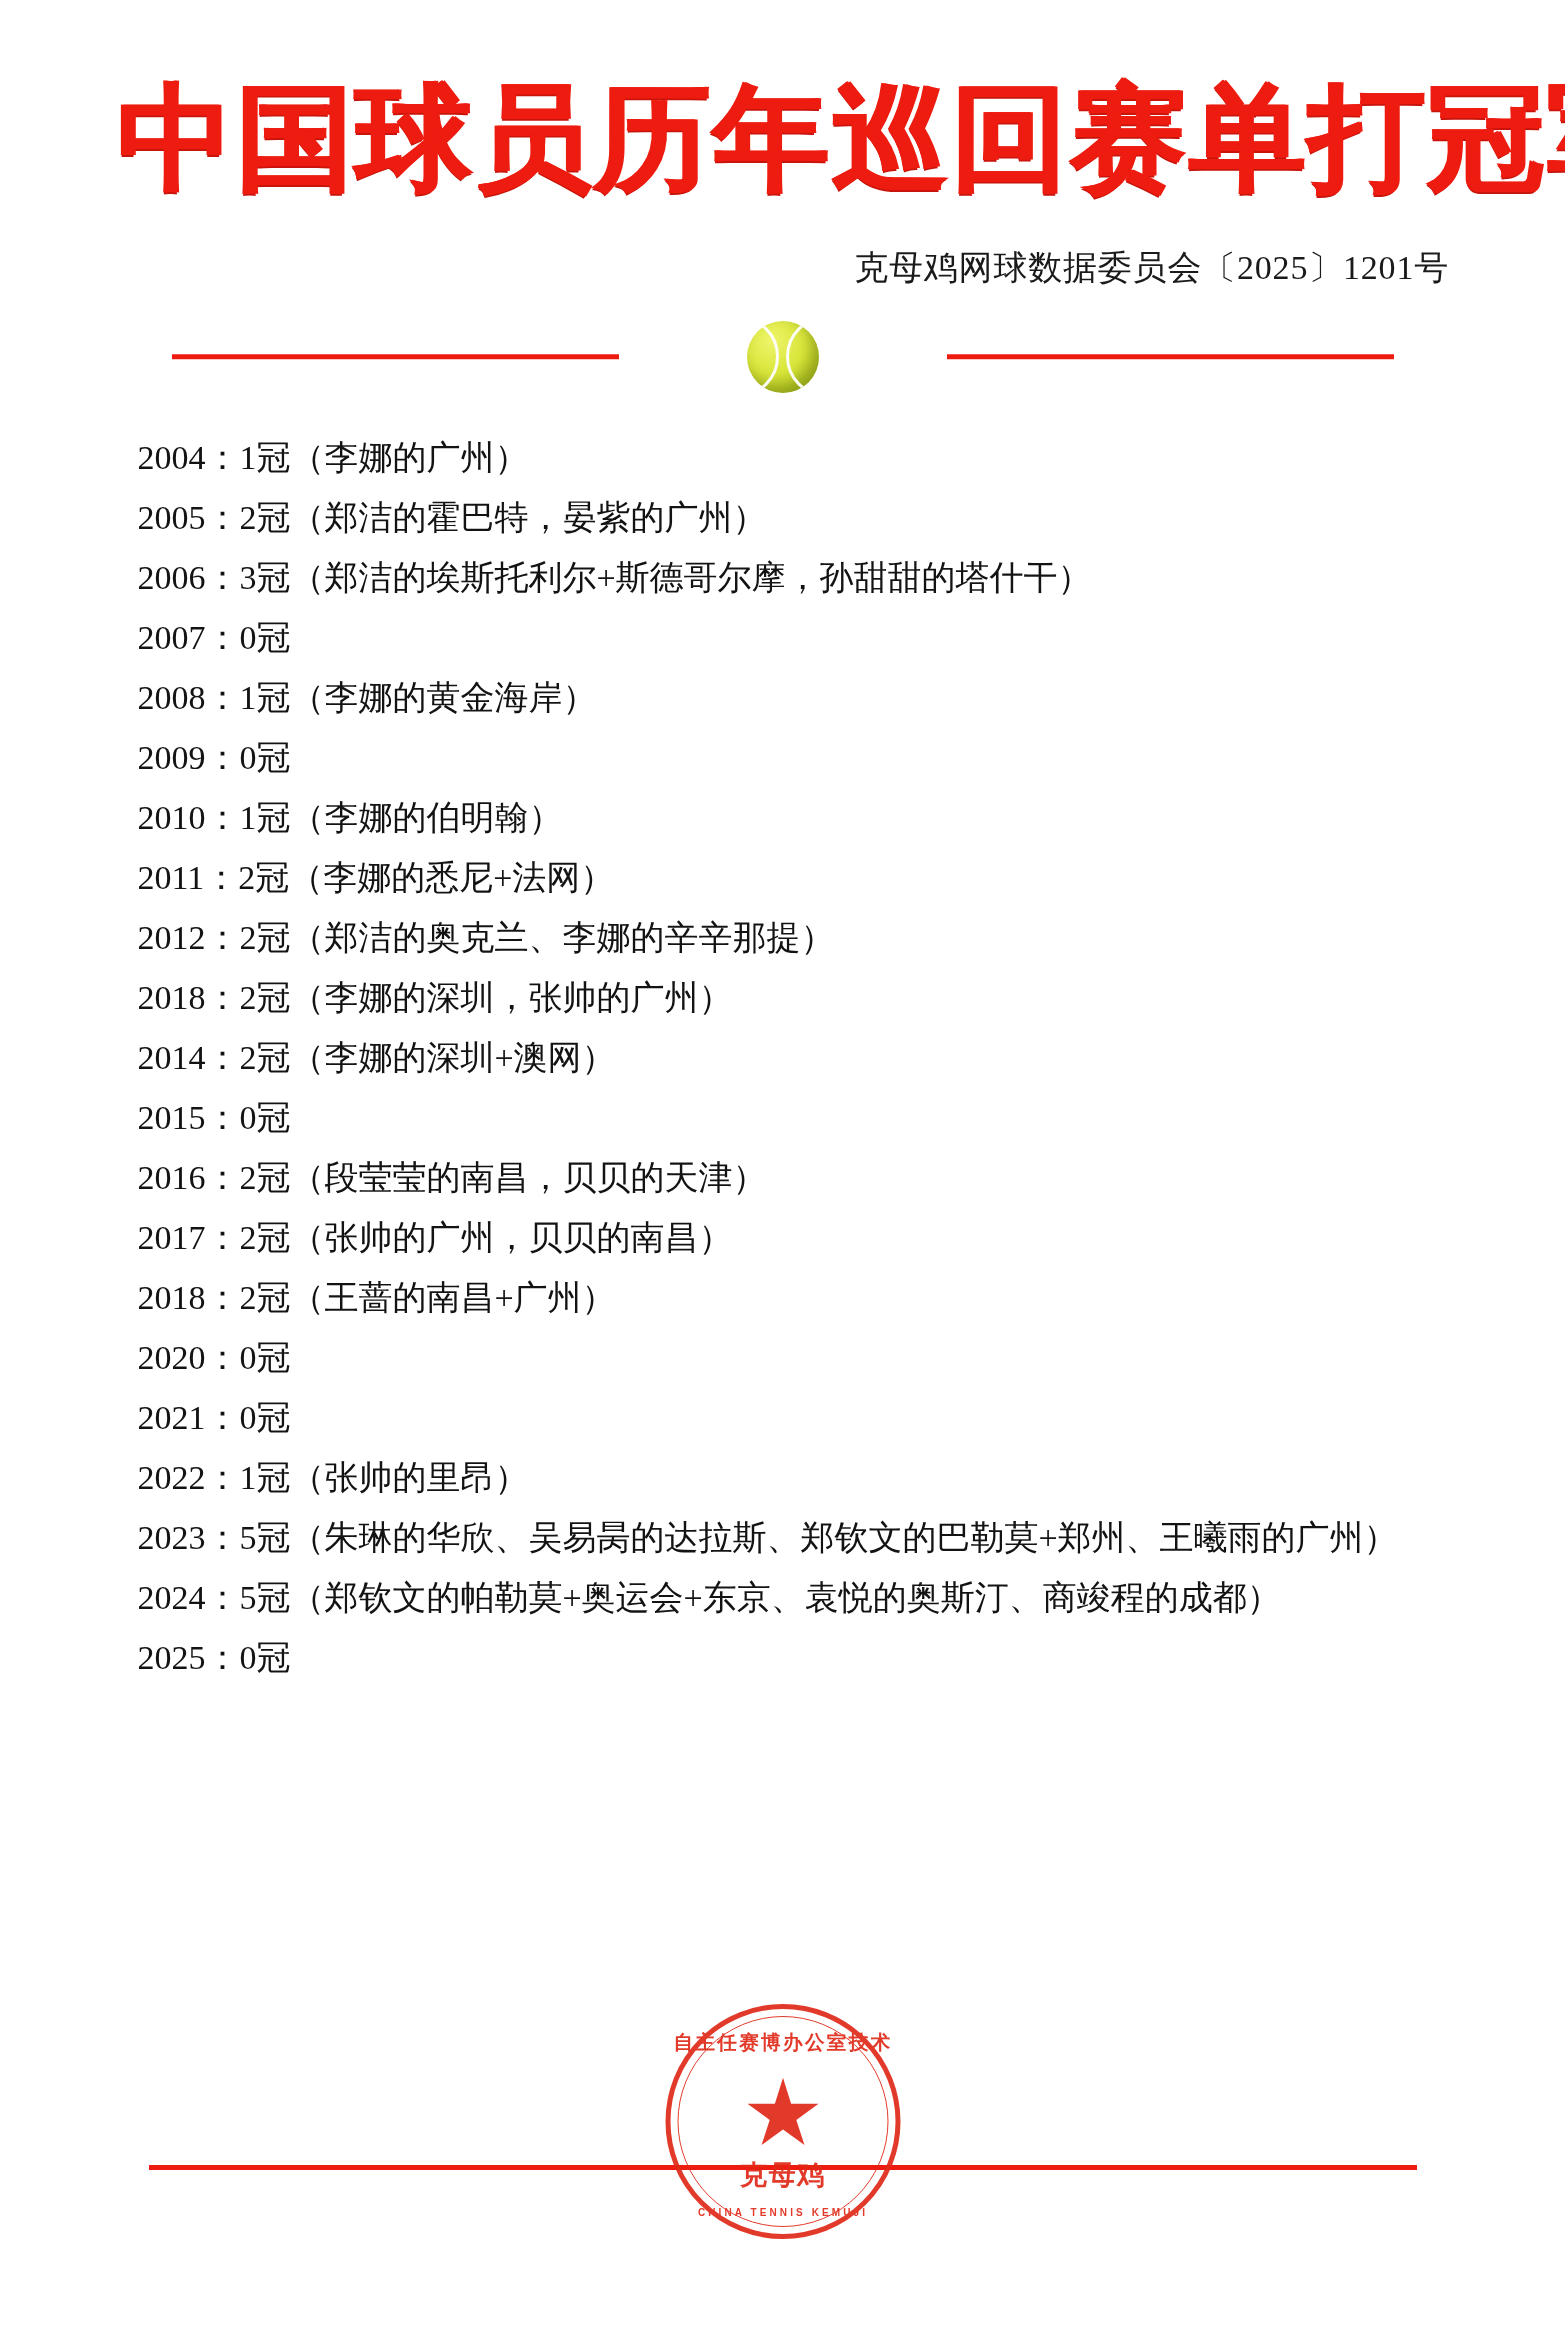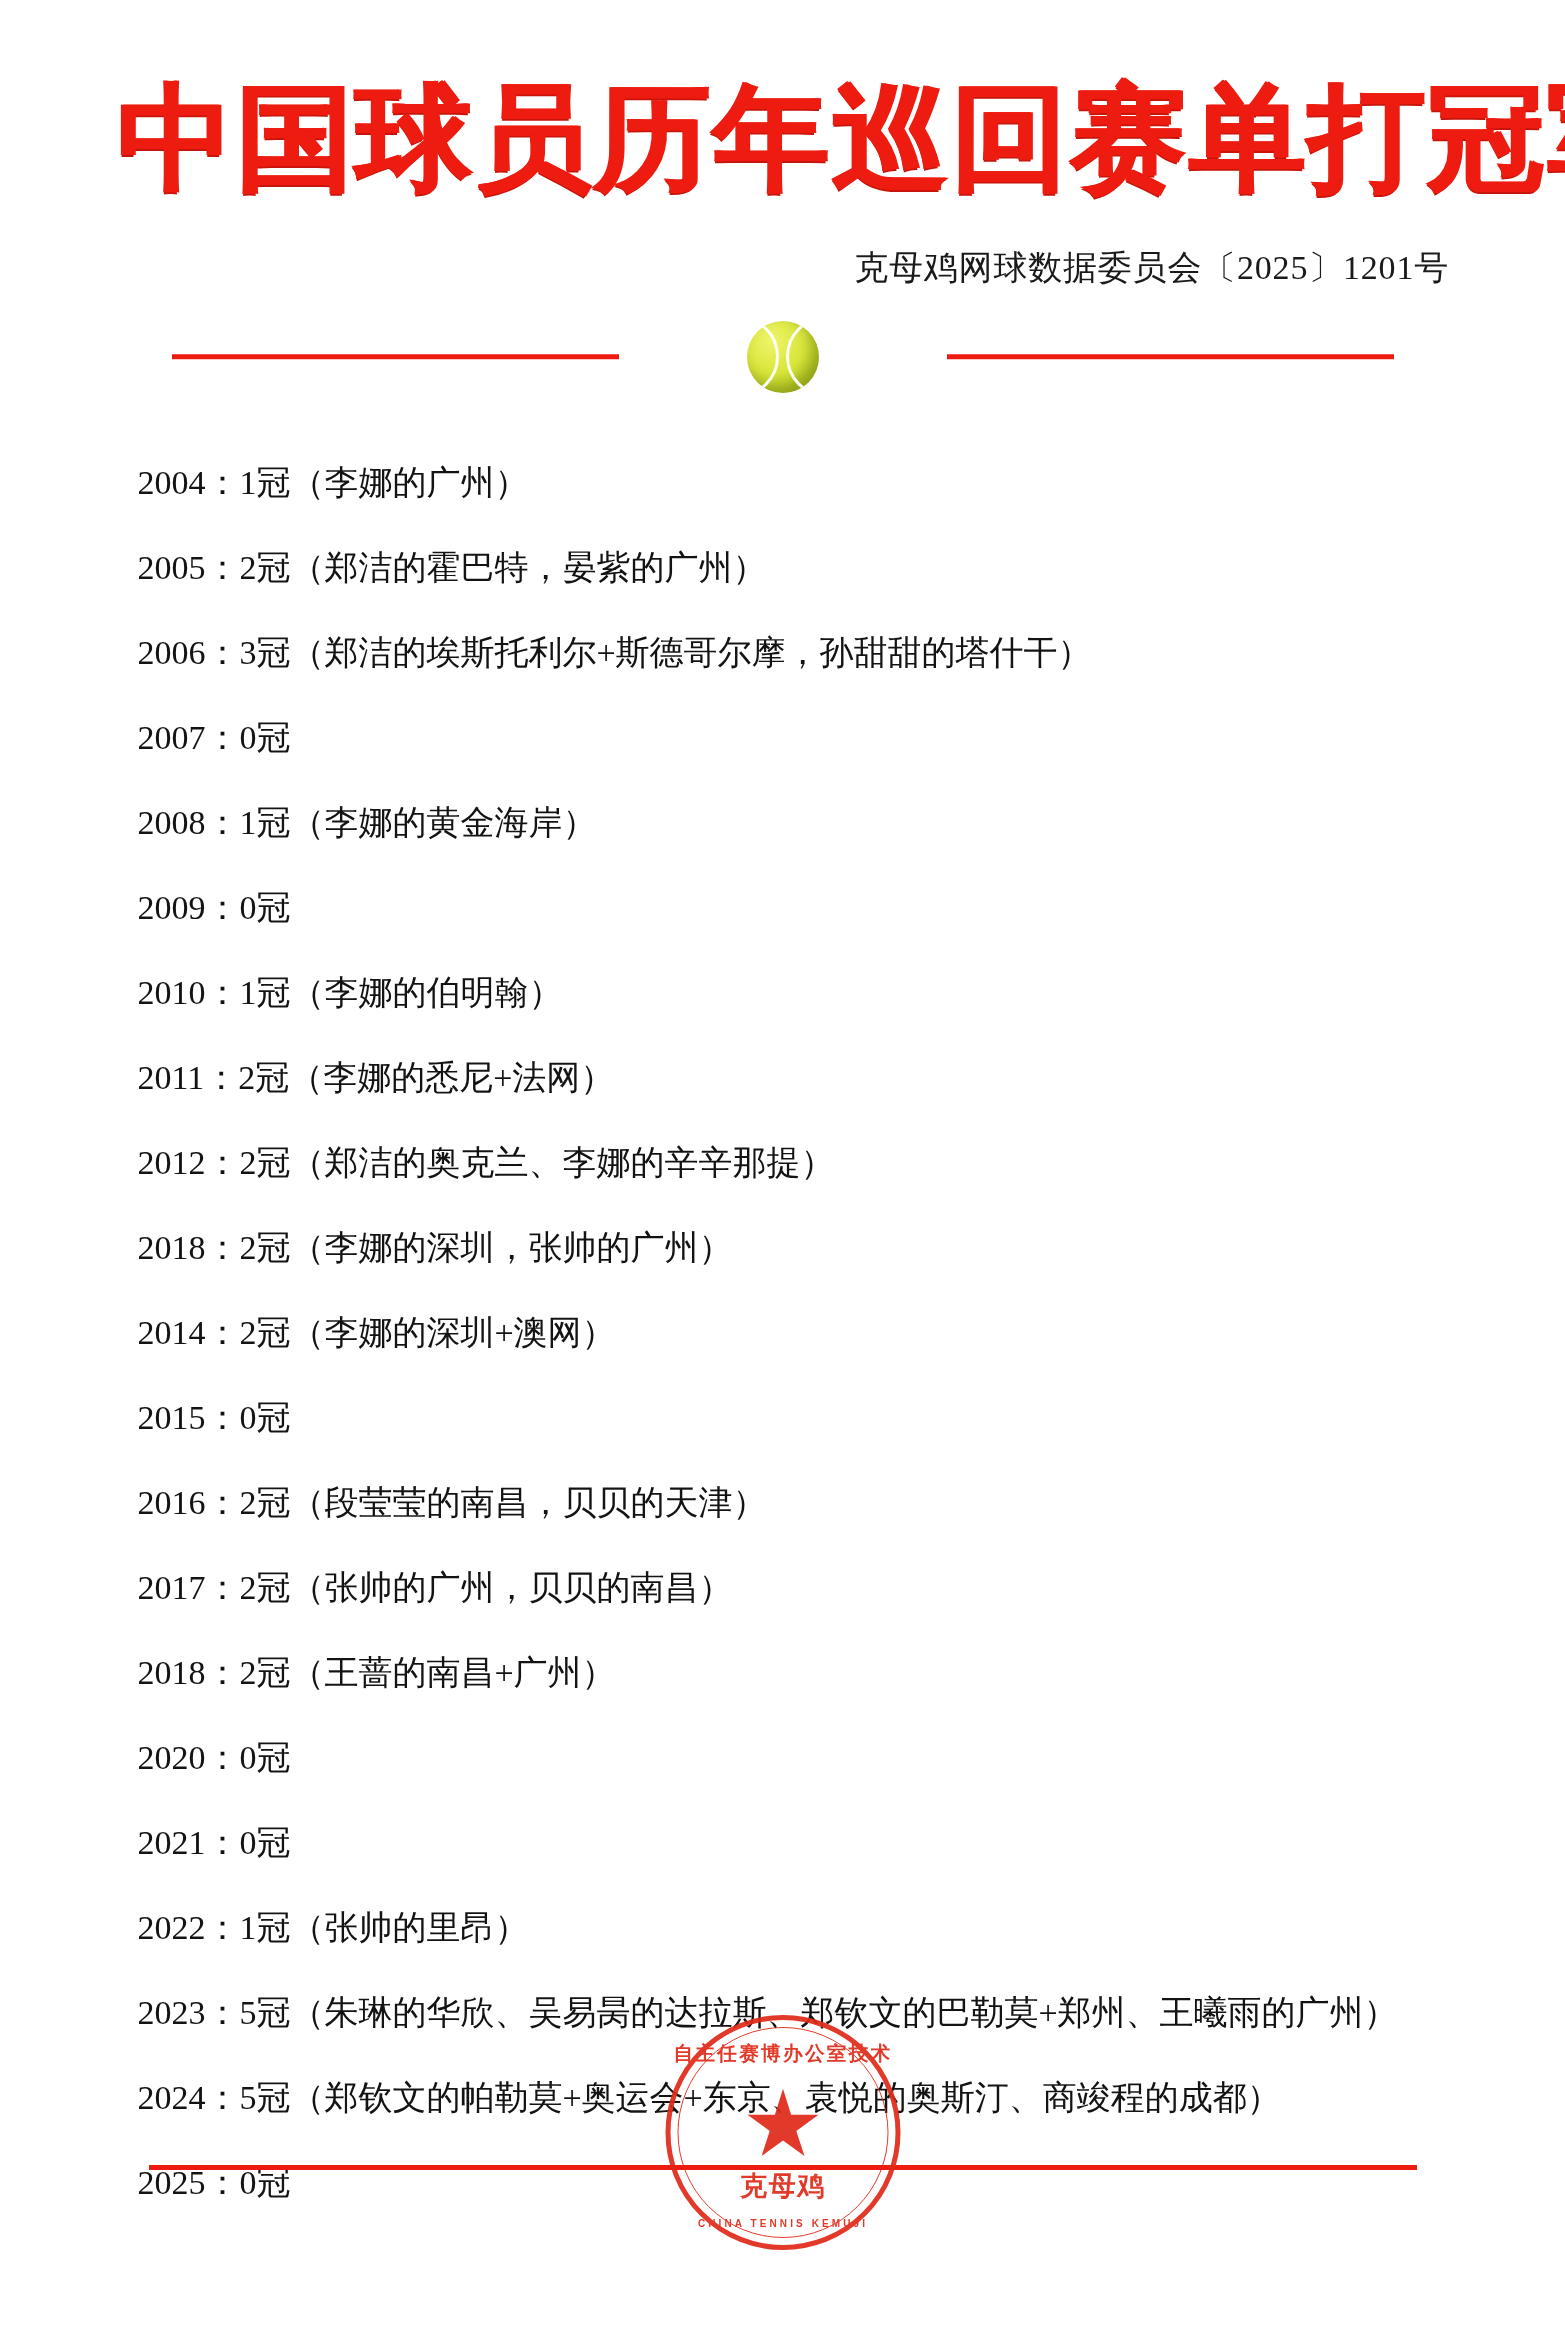--- a/index.html
+++ b/index.html
@@ -98,21 +98,20 @@
     margin: 0;
     padding: 49px 0 0 20.4px;
     list-style: none;
   }
   .entry {
     font-size: 34px;
     line-height: 1.0;
     padding: 0 0 26px 0;
     white-space: nowrap;
     color: #131313;
-    margin-top: 25px;
   }
 
   
   .seal-wrap {
     position: absolute;
     left: 0;
     right: 0;
     bottom: 72px;
     height: 337px;
   }
@@ -120,21 +119,21 @@
     position: absolute;
     left: 149px;
     right: 149px;
     bottom: 88px;
     height: 5.5px;
     background: #ee1c10;
   }
   .seal {
     position: absolute;
     left: 50%;
-    bottom: 8px;
+    bottom: 19px;
     transform: translateX(-50%);
     width: 235px;
     height: 235px;
     border-radius: 50%;
     border: 5.5px solid #e02a18;
     box-sizing: border-box;
     opacity: 0.92;
   }
   .seal-inner {
     position: absolute;

